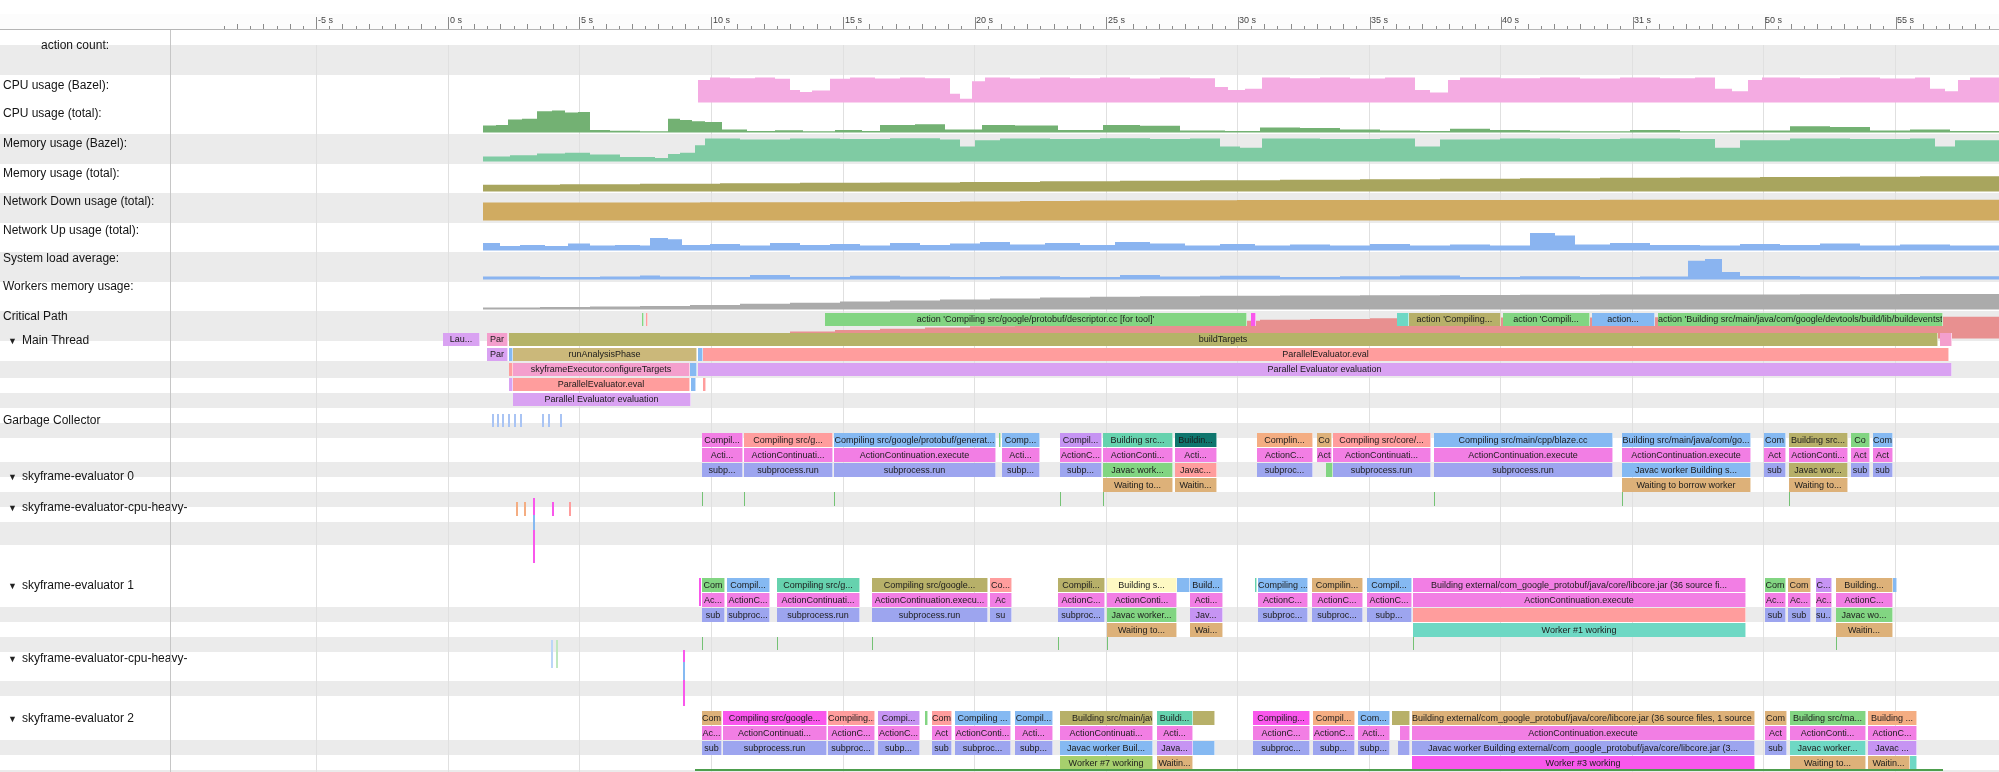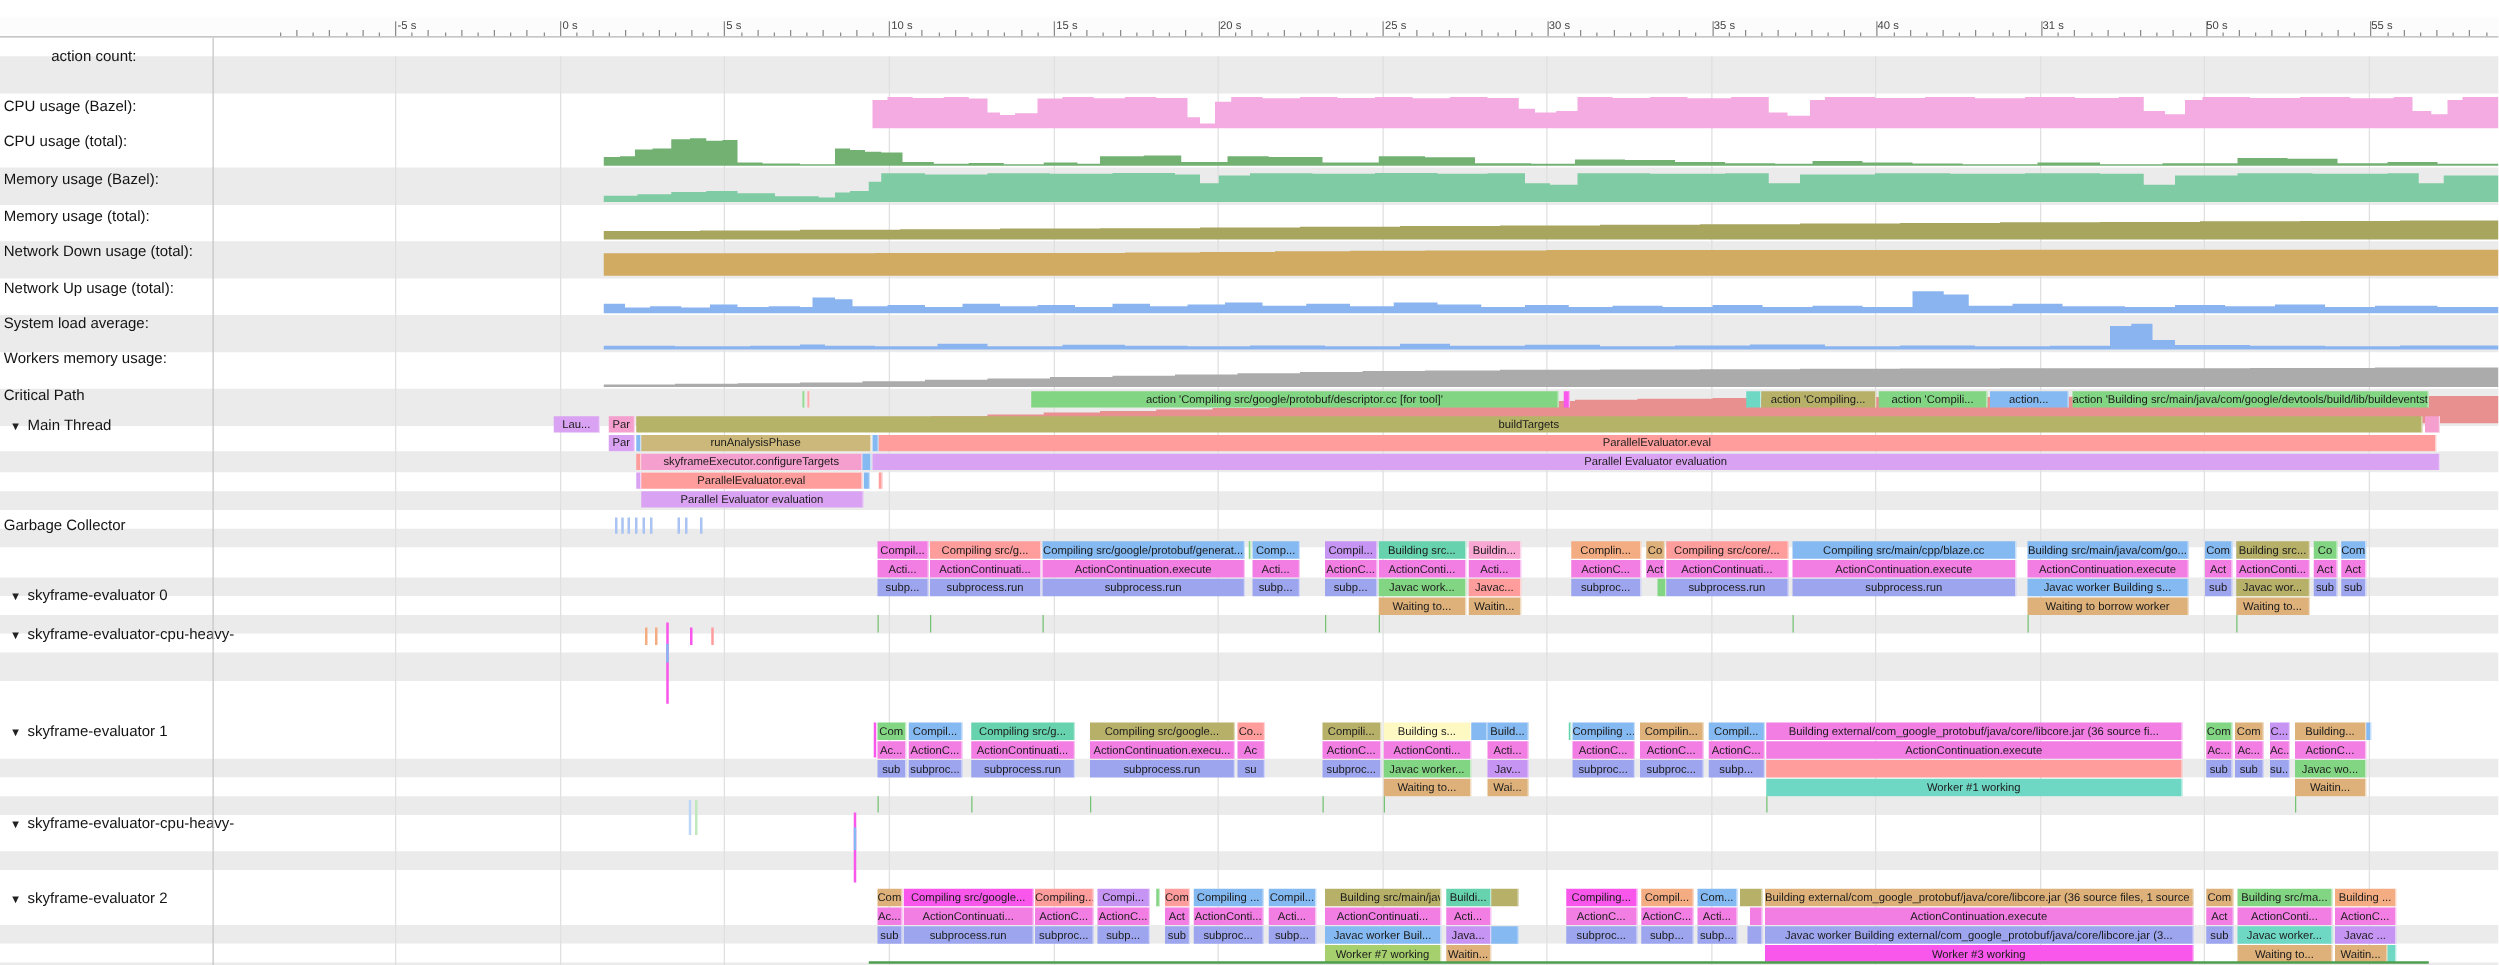--- a/index.html
+++ b/index.html
@@ -307,21 +307,21 @@
         <div class="tick" style="left: 542px; width: 2px; top: 384px; height: 13px; background: rgb(169, 196, 244);"></div>
         <div class="tick" style="left: 548px; width: 2px; top: 384px; height: 13px; background: rgb(169, 196, 244);"></div>
         <div class="tick" style="left: 560px; width: 2px; top: 384px; height: 13px; background: rgb(169, 196, 244);"></div>
         <div class="block" style="left: 702px; width: 41px; top: 403px; height: 14px; line-height: 14px; background: rgb(242, 126, 228);">Compil...</div>
         <div class="block" style="left: 744px; width: 89px; top: 403px; height: 14px; line-height: 14px; background: rgb(255, 157, 157);">Compiling src/g...</div>
         <div class="block" style="left: 834px; width: 162px; top: 403px; height: 14px; line-height: 14px; background: rgb(133, 185, 242);">Compiling src/google/protobuf/generat...</div>
         <div class="block" style="left: 999px; width: 2px; top: 403px; height: 14px; line-height: 14px; background: rgb(130, 213, 130);"></div>
         <div class="block" style="left: 1002px; width: 38px; top: 403px; height: 14px; line-height: 14px; background: rgb(133, 185, 242);">Comp...</div>
         <div class="block" style="left: 1060px; width: 42px; top: 403px; height: 14px; line-height: 14px; background: rgb(198, 148, 243);">Compil...</div>
         <div class="block" style="left: 1103px; width: 70px; top: 403px; height: 14px; line-height: 14px; background: rgb(102, 210, 174);">Building src...</div>
-        <div class="block" style="left: 1175px; width: 42px; top: 403px; height: 14px; line-height: 14px; background: #f9a8d4;">Buildin...</div>
+        <div class="block" style="left: 1175px; width: 42px; top: 403px; height: 14px; line-height: 14px; background: #0f766e;">Buildin...</div>
         <div class="block" style="left: 1257px; width: 56px; top: 403px; height: 14px; line-height: 14px; background: rgb(244, 173, 130);">Complin...</div>
         <div class="block" style="left: 1317px; width: 15px; top: 403px; height: 14px; line-height: 14px; background: rgb(221, 177, 121);">Co</div>
         <div class="block" style="left: 1333px; width: 98px; top: 403px; height: 14px; line-height: 14px; background: rgb(255, 157, 157);">Compiling src/core/...</div>
         <div class="block" style="left: 1434px; width: 179px; top: 403px; height: 14px; line-height: 14px; background: rgb(133, 185, 242);">Compiling src/main/cpp/blaze.cc</div>
         <div class="block" style="left: 1622px; width: 129px; top: 403px; height: 14px; line-height: 14px; background: rgb(133, 185, 242);">Building src/main/java/com/go...</div>
         <div class="block" style="left: 1764px; width: 22px; top: 403px; height: 14px; line-height: 14px; background: rgb(133, 185, 242);">Com</div>
         <div class="block" style="left: 1789px; width: 59px; top: 403px; height: 14px; line-height: 14px; background: rgb(183, 176, 105);">Building src...</div>
         <div class="block" style="left: 1851px; width: 19px; top: 403px; height: 14px; line-height: 14px; background: rgb(130, 213, 130);">Co</div>
         <div class="block" style="left: 1873px; width: 20px; top: 403px; height: 14px; line-height: 14px; background: rgb(133, 185, 242);">Com</div>
         <div class="block" style="left: 702px; width: 41px; top: 418px; height: 14px; line-height: 14px; background: rgb(242, 126, 228);">Acti...</div>

